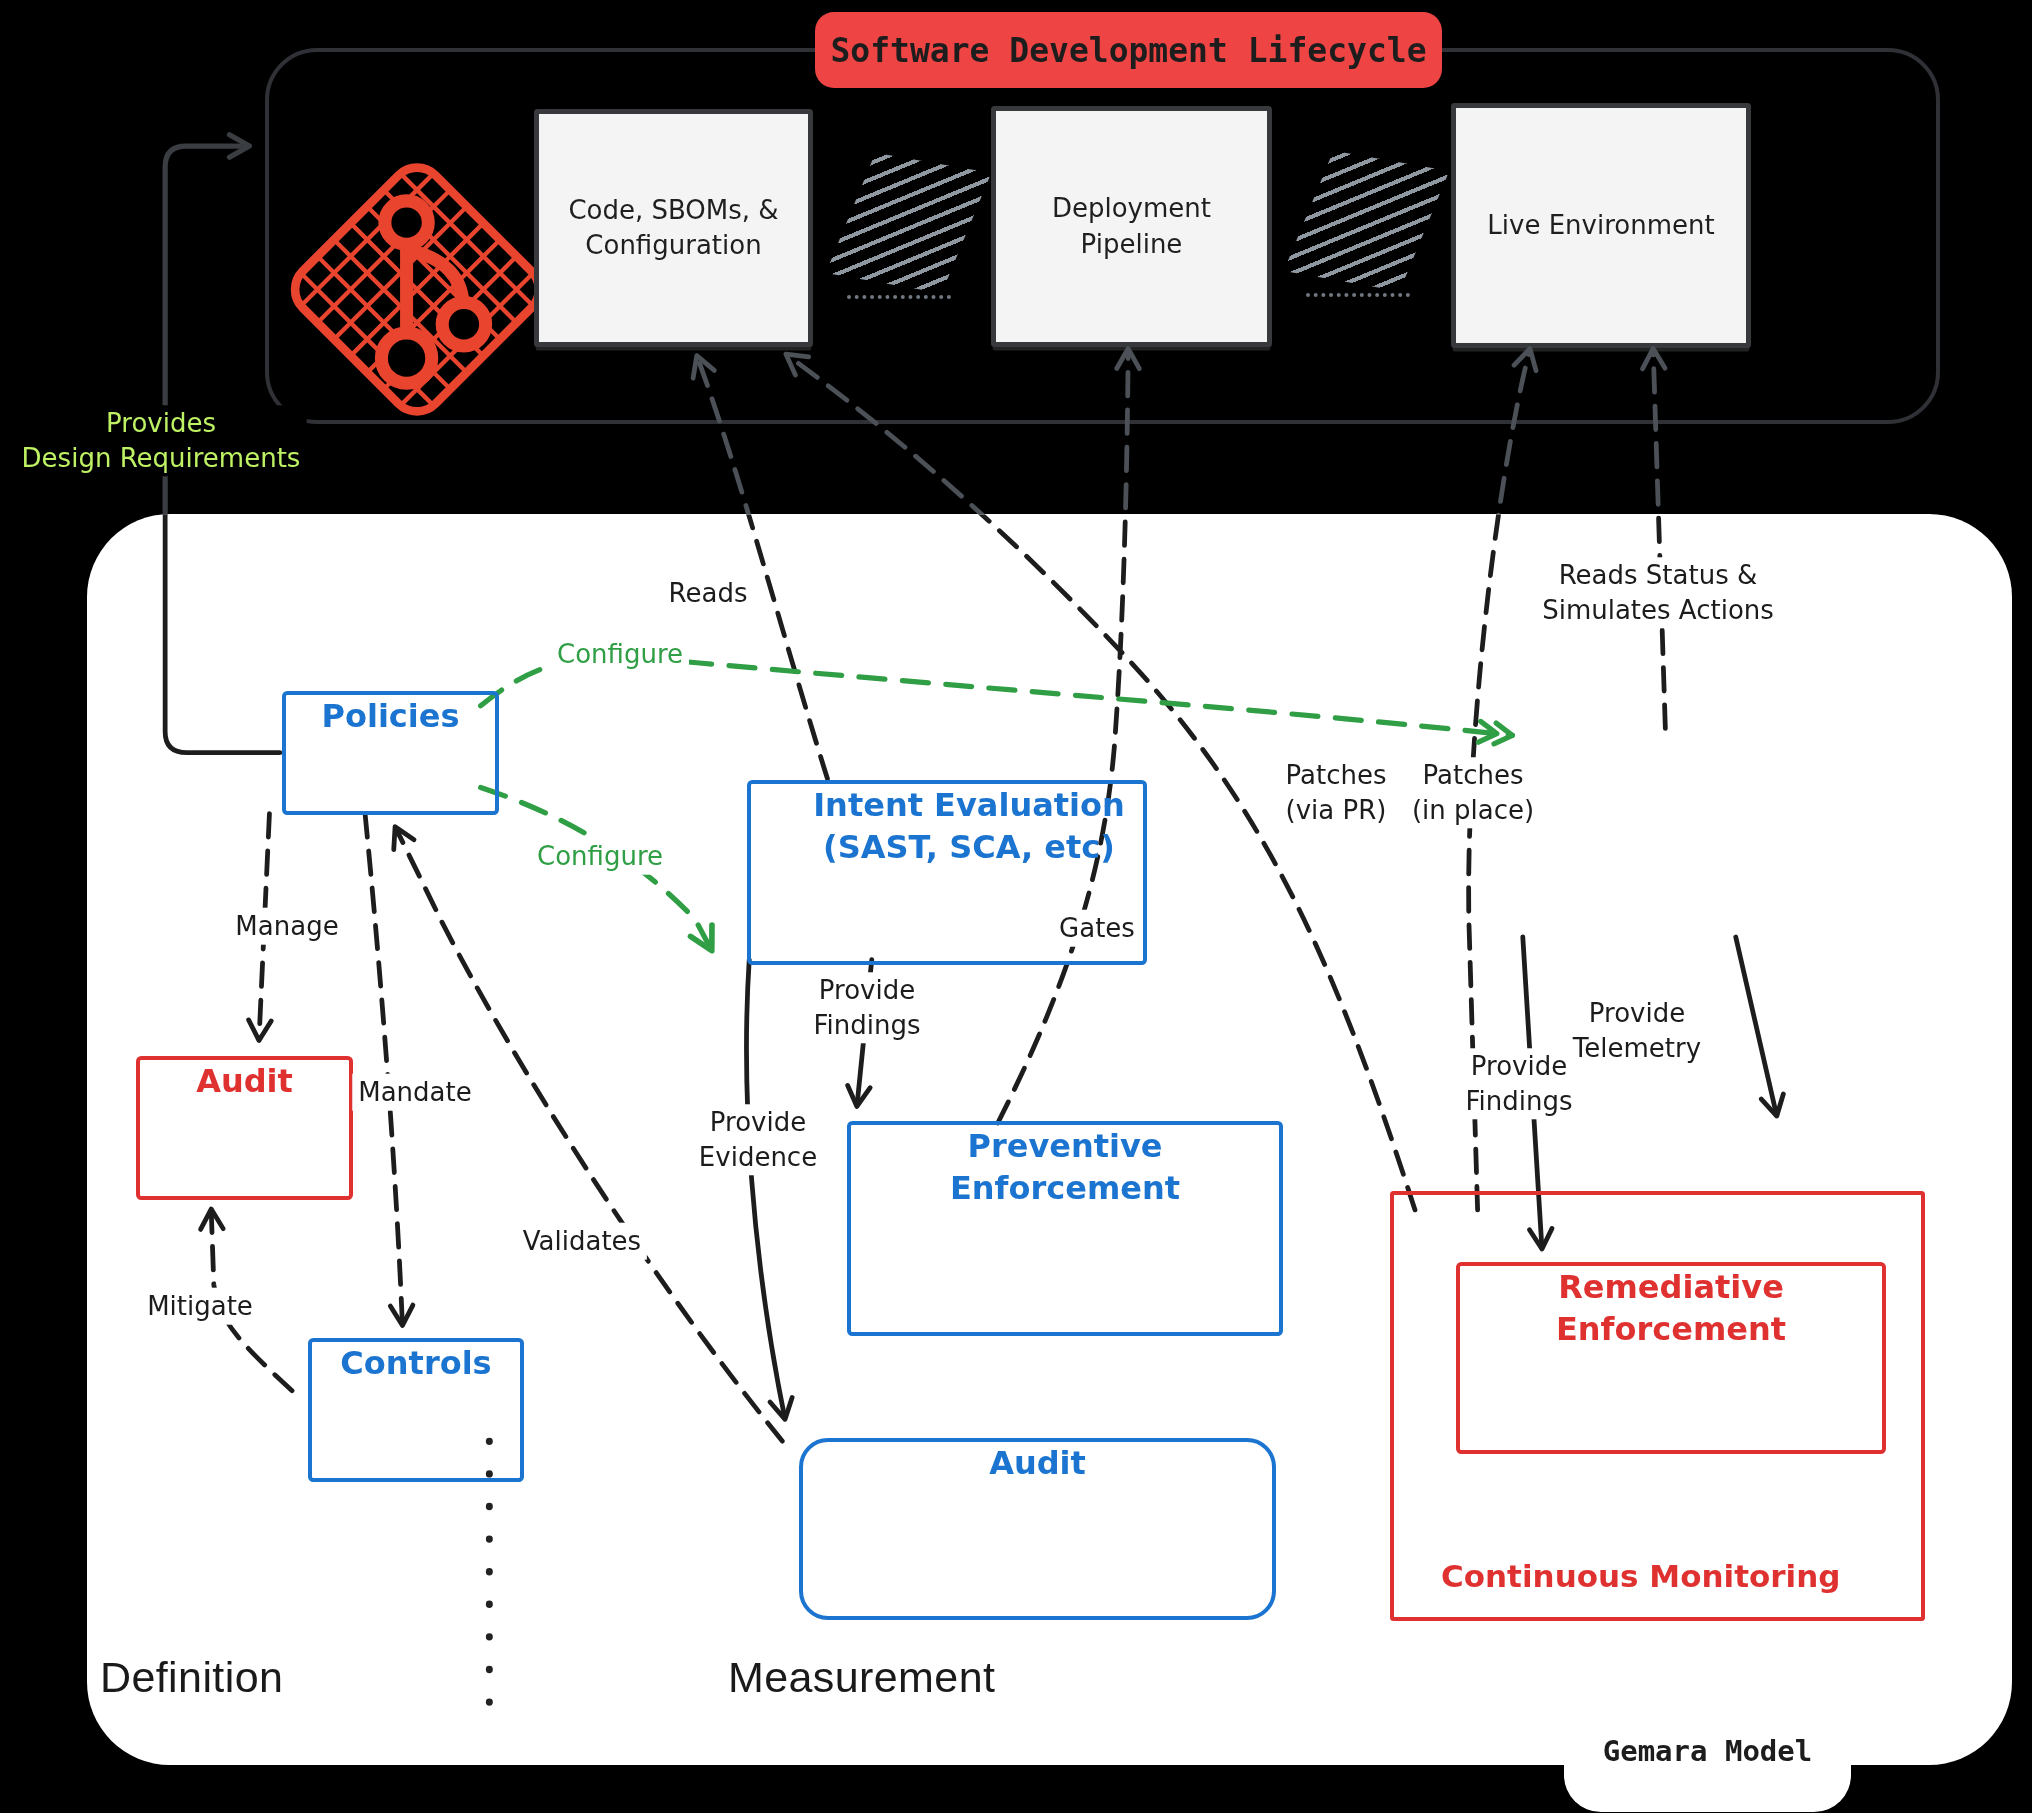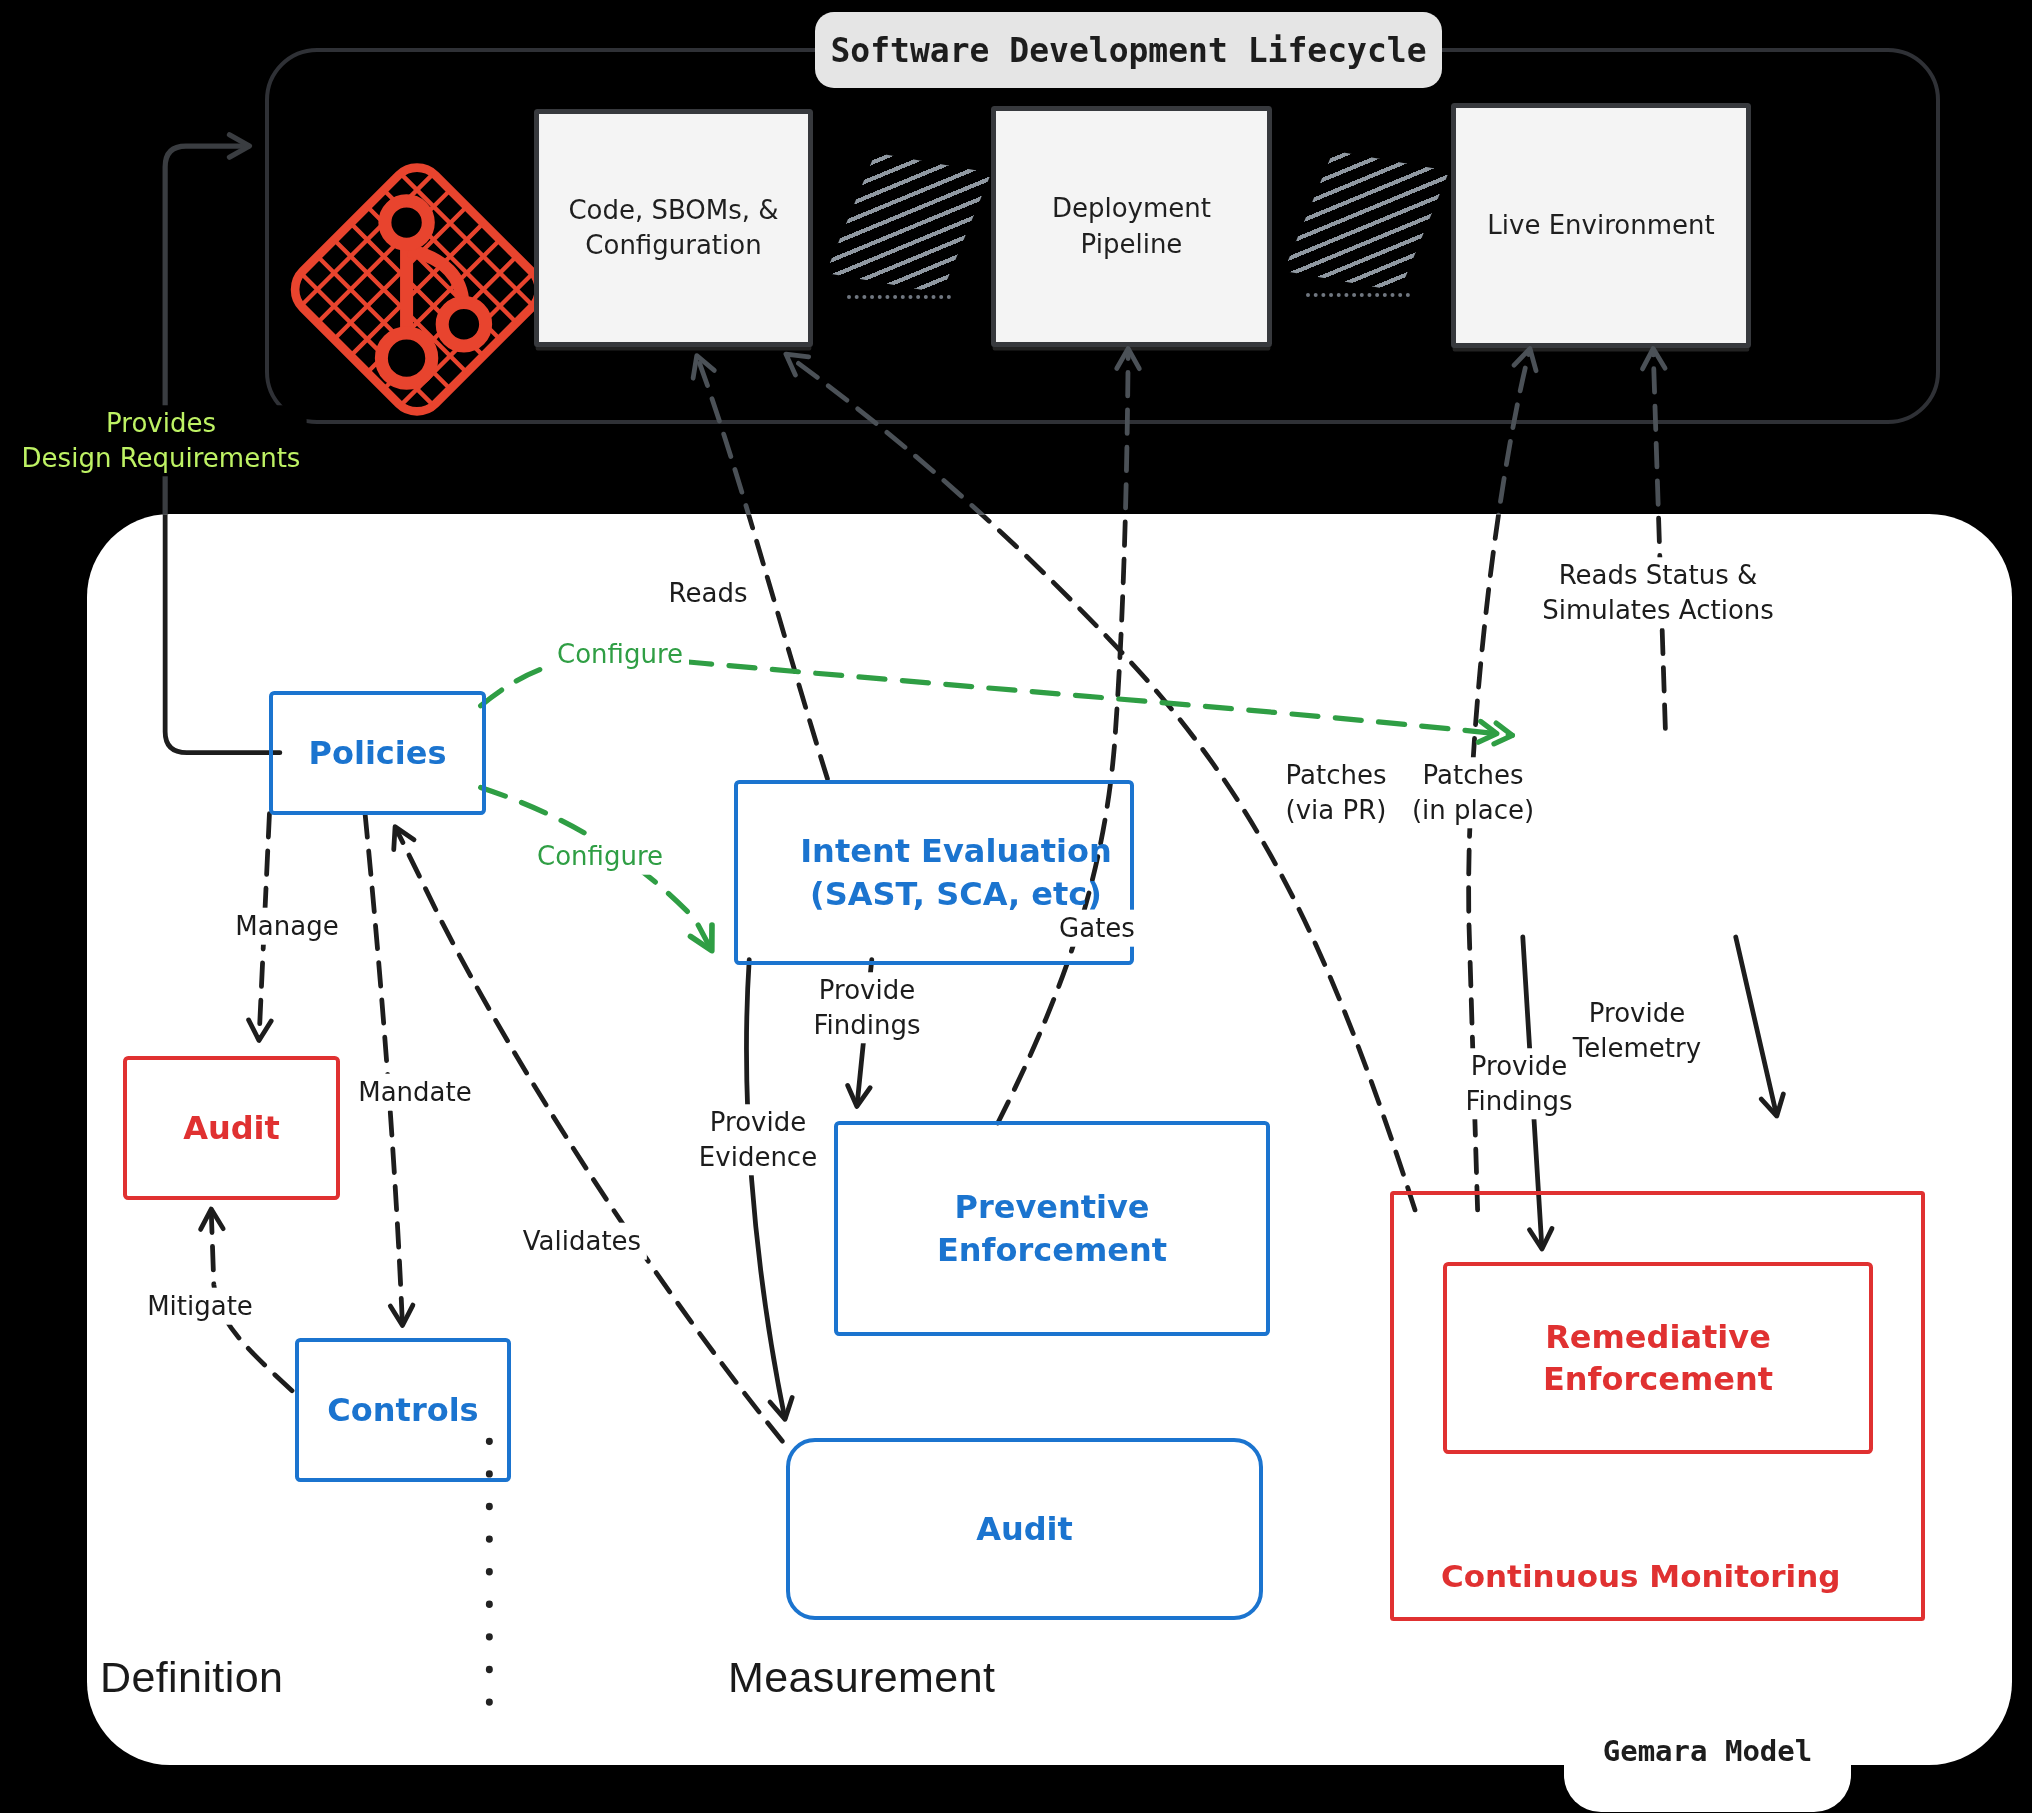--- a/index.html
+++ b/index.html
@@ -1,42 +1,42 @@
 <!DOCTYPE html>
 <html style="--blue: #1b74cf; --red: #e03131; --green: #2f9e44; --git_red: #e8442e;font-size:14px"><head>
 <meta charset="utf-8">
 <style>
   html,body{margin:0;padding:0;background:#000;}
   .canvas{position:relative;width:2033px;height:1814px;background:#000;overflow:hidden;
           font-family:"DejaVu Sans", sans-serif;}
   
   .sdlc-frame{position:absolute;left:265px;top:48px;width:1667px;height:368px;
               border:4.3px solid #2f3136;border-radius:52px;}
-  .title-tab{position:absolute;left:815px;top:12px;width:627px;height:76px;background:#e5e5e5;
+  .title-tab{position:absolute;left:815px;top:12px;width:627px;height:76px;background:#ef4444;
              border-radius:19px;display:flex;align-items:center;justify-content:center;z-index:3;}
   .title-tab span{font-family:"DejaVu Sans Mono", monospace;font-weight:bold;font-size:33px;color:#1d1d1d;}
   .topbox{position:absolute;background:#f4f4f4;border:5.2px solid #37393d;border-radius:3.5px;
           display:flex;flex-direction:column;align-items:center;justify-content:center;text-align:center;
           color:#1f1f1f;font-size:26px;line-height:1.35;font-weight:500;z-index:2;
           box-shadow:0 5.2px 0 -1.7px #222;}
   .hatch{position:absolute;width:137px;height:130px;z-index:1;transform:skew(-14deg,6deg);
          background:repeating-linear-gradient(150deg,#8f98a1 0 4.3px,transparent 4.3px 15.6px);
          clip-path:polygon(14% 0,100% 6%,86% 100%,0 94%);}
   .hatchdots{position:absolute;width:104px;height:3.5px;border-bottom:4.3px dotted #707780;z-index:1;}
   
   .white-region{position:absolute;left:87px;top:514px;width:1925px;height:1251px;background:#fff;
                 border-radius:83px;z-index:1;}
   .gemara-tab{position:absolute;left:1564px;top:1656px;width:287px;height:156px;background:#fff;
               border-radius:37px;z-index:3;display:flex;align-items:center;justify-content:center;
               padding-top:33px;box-sizing:border-box;}
   .gemara-tab span{font-family:"DejaVu Sans Mono", monospace;font-weight:bold;font-size:29px;color:#1d1d1d;}
   
   .node{position:absolute;border:4.3px solid;border-radius:5.2px;background:transparent;z-index:3;
-        display:flex;flex-direction:column;align-items:center;justify-content:center;text-align:center;
-        font-weight:600;font-size:32px;line-height:1.32;}
+        display:flex;flex-direction:column;align-items:center;justify-content:flex-start;text-align:center;
+        font-weight:600;font-size:32px;line-height:1.32;margin-left:13px;}
   .node.blue{border-color:var(--blue);color:var(--blue);}
   .node.red{border-color:var(--red);color:var(--red);}
   .cm-frame{position:absolute;left:1390px;top:1191px;width:527px;height:422px;border:4.3px solid var(--red);
             border-radius:3.5px;z-index:2;}
   .cm-label{position:absolute;left:1402px;top:1558px;width:504px;text-align:left;color:var(--red);
             font-weight:600;font-size:31px;z-index:3;padding-left:39px;box-sizing:border-box;}
   
   .lab{position:absolute;transform:translate(-50%,-50%);font-size:26px;color:#1c1c1c;text-align:center;
        line-height:1.34;background:#fff;padding:0.9px 6px;white-space:nowrap;z-index:4;font-weight:500;}
   .lab.green{color:var(--green);}

